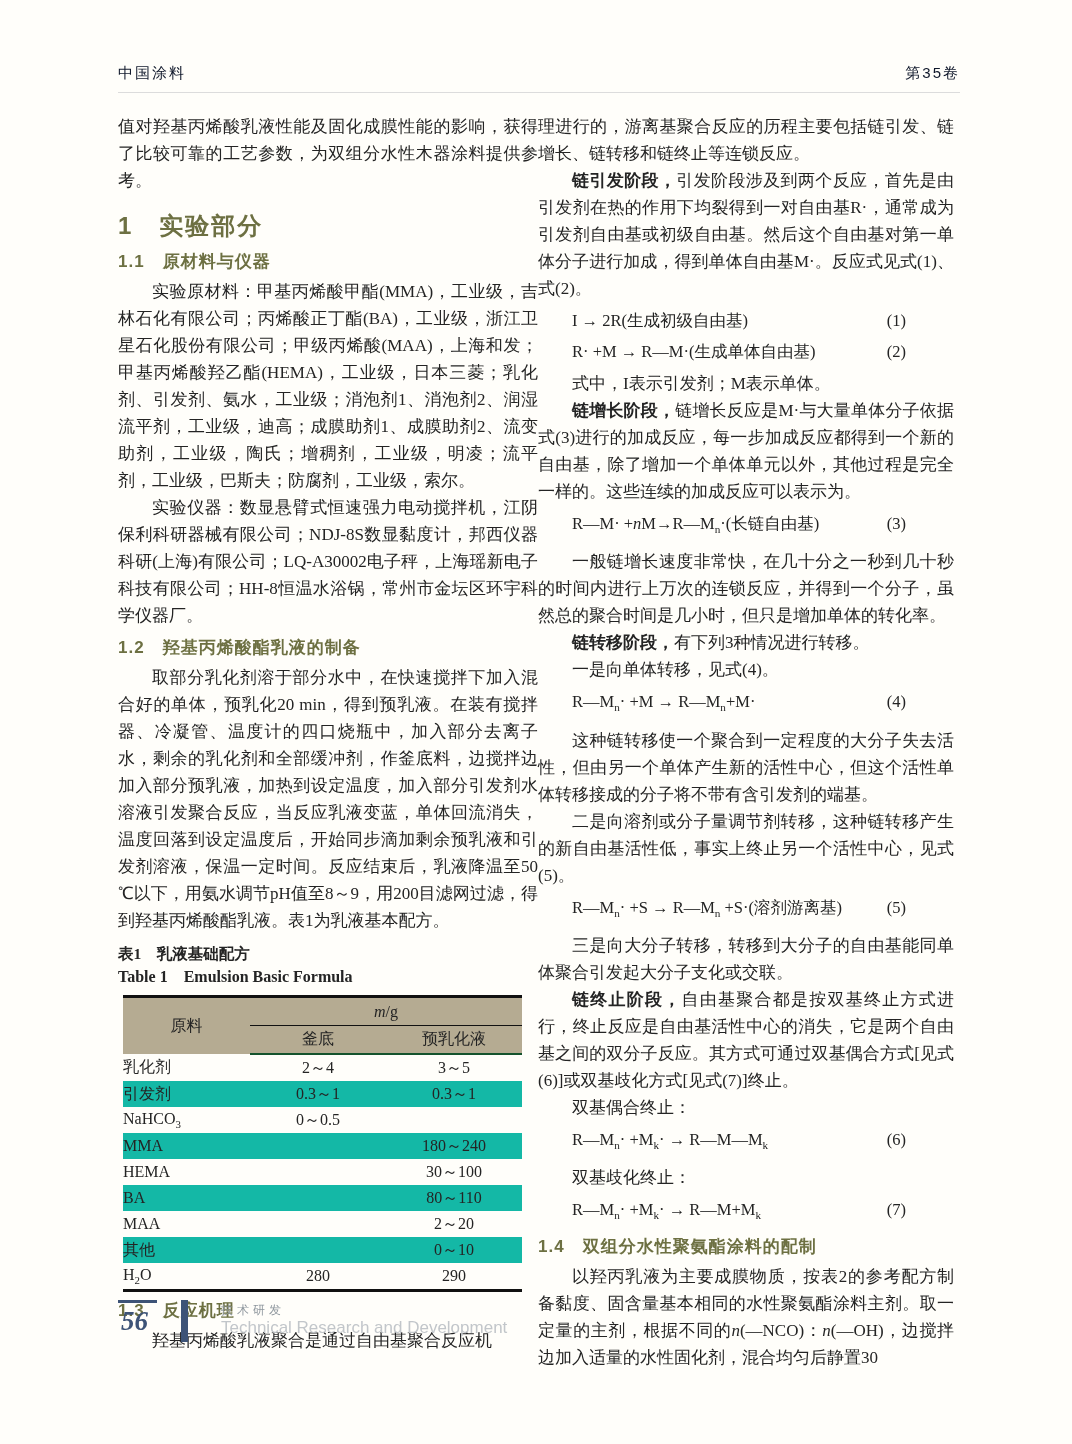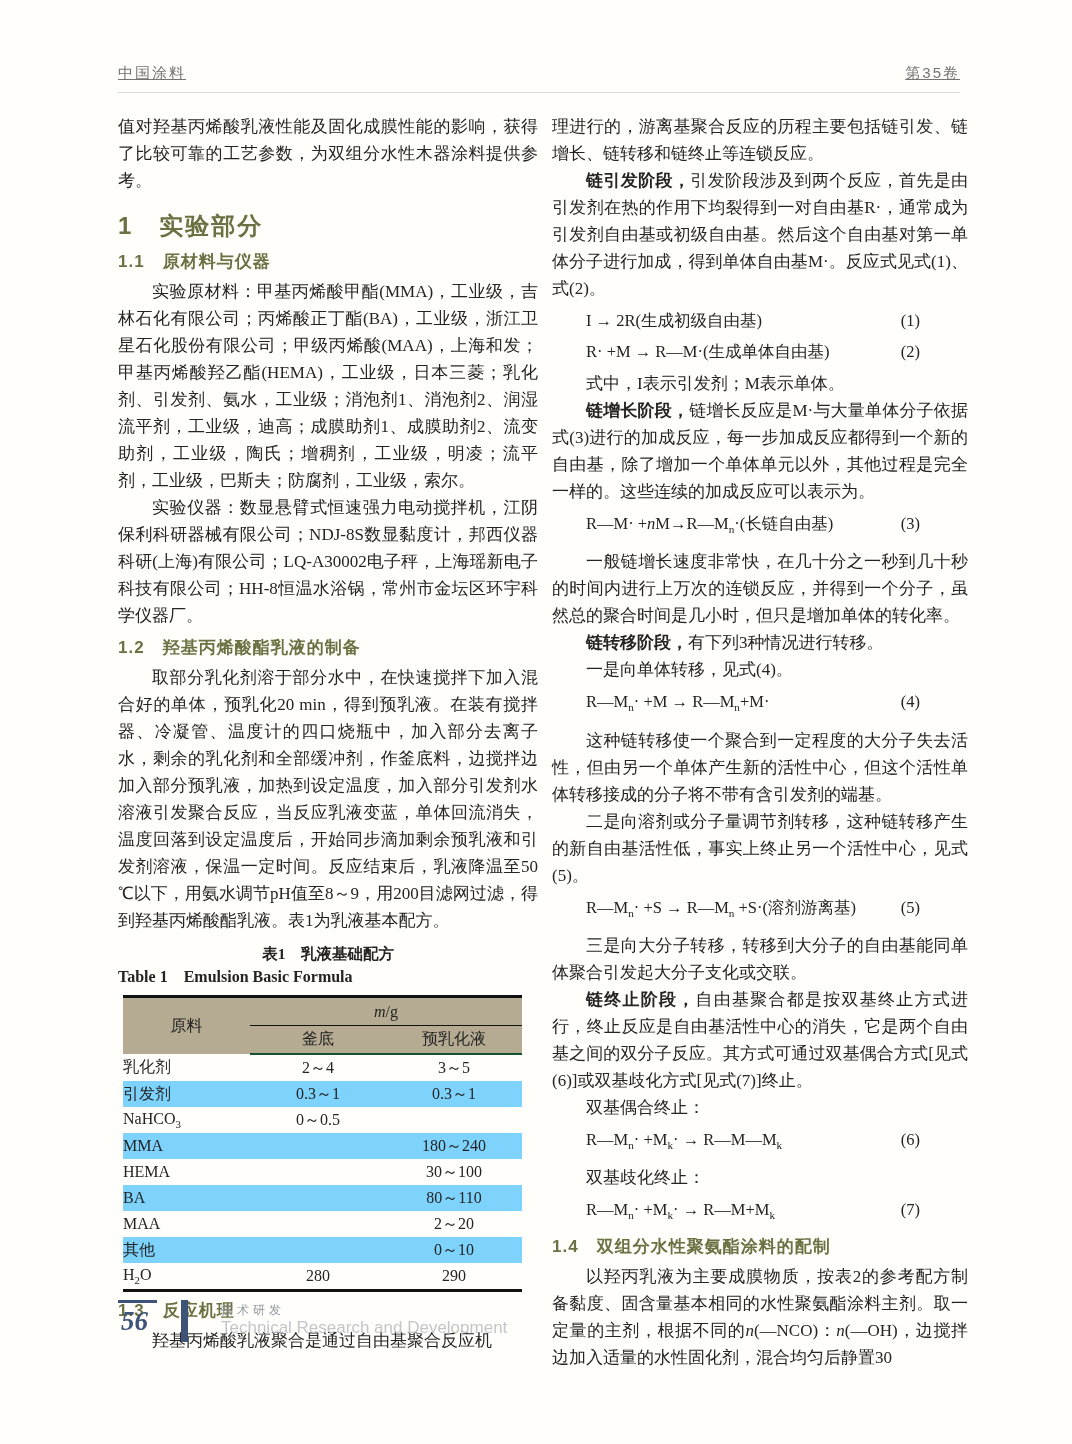--- a/index.html
+++ b/index.html
@@ -5,63 +5,63 @@
   html,body { margin:0; padding:0; background:#fffefa; }
   .page {
     position:relative; width:1072px; height:1444px; overflow:hidden;
     background:#fffefa; font-family:"Liberation Serif", serif; color:#242424;
   }
   
   .running-head {
     display:flex; justify-content:space-between;
     padding:64px 112px 0 118px;
     font-family:"Liberation Sans", sans-serif;
-    font-size:15px; color:#737373; letter-spacing:2px;text-decoration:underline;
+    font-size:15px; color:#0f172a; letter-spacing:2px;
   }
   .head-rule { margin:9px 112px 0 118px; border-top:1px solid #dcdcdc; height:0; }
   
-  .columns { display:flex; gap:14px; margin:20px 104px 0 118px; }
+  .columns { display:flex; margin:20px 104px 0 118px; }
   .col { width:420px; }
   .col.right { width:416px; }
   p { margin:0; font-size:17px; line-height:27px; text-align:justify; text-indent:2em; }
   p.noindent { text-indent:0; }
   .lead { font-family:"Liberation Sans", sans-serif; font-weight:bold; }
   h1 {
     font-family:"Liberation Sans", sans-serif; font-weight:bold;
     font-size:24px; color:#6d7042; margin:16px 0 8px; letter-spacing:2px;
   }
   h2 {
     font-family:"Liberation Sans", sans-serif; font-weight:bold;
     font-size:17px; color:#6d7042; margin:7px 0 5px; letter-spacing:1px;
   }
   
   .eq { display:flex; align-items:baseline; margin:6px 0; font-size:16.5px; line-height:25px; }
   .eq .eq-body { flex:1; padding-left:34px; text-align:left; }
   .eq .eq-num { padding-right:48px; }
   sub { font-size:0.68em; }
   
   .tbl-caption-cn {
-    text-align:center; font-weight:bold; font-size:15.5px; line-height:23px; margin-top:8px;
+    text-align:left; font-weight:bold; font-size:15.5px; line-height:23px; margin-top:8px;
   }
   .tbl-caption-en {
     text-align:left; font-weight:bold; font-size:16px; line-height:24px; margin-bottom:6px;
   }
   table.formula {
     width:399px; margin-left:5px; border-collapse:collapse;
     border-top:3px solid #111; border-bottom:3px solid #111;
     font-size:16px;
   }
   table.formula th, table.formula td { font-weight:normal; padding:0; }
   thead th { background:#b5ab92; height:27px; }
   thead tr.sub-head th { border-bottom:2px solid #14532d; }
   th.material-h { width:127px; }
   th.unit-h { border-bottom:1px solid #111; font-style:normal; }
   td.mat { width:127px; text-align:left; padding-left:16px; height:26px; }
   td.val { width:136px; text-align:center; height:26px; }
-  tbody tr.alt { background:#7dd3fc; }
+  tbody tr.alt { background:#14b8a6; }
   
   .footer { position:absolute; left:118px; top:1300px; display:flex; align-items:flex-start;gap:24px; }
   .footer-num {
     border-top:3px solid #3d5377; color:#3d5377;
     font-family:"Liberation Serif", serif; font-style:italic; font-weight:bold;
     font-size:27px; line-height:34px; padding:1px 9px 0 3px;
   }
   .footer-bar { width:7px; height:42px; background:#3d5377; }
   .footer-text { padding-left:9px; font-family:"Liberation Sans", sans-serif; }
   .footer-cn { font-size:12px; color:#8f979e; letter-spacing:4px; line-height:20px; }

